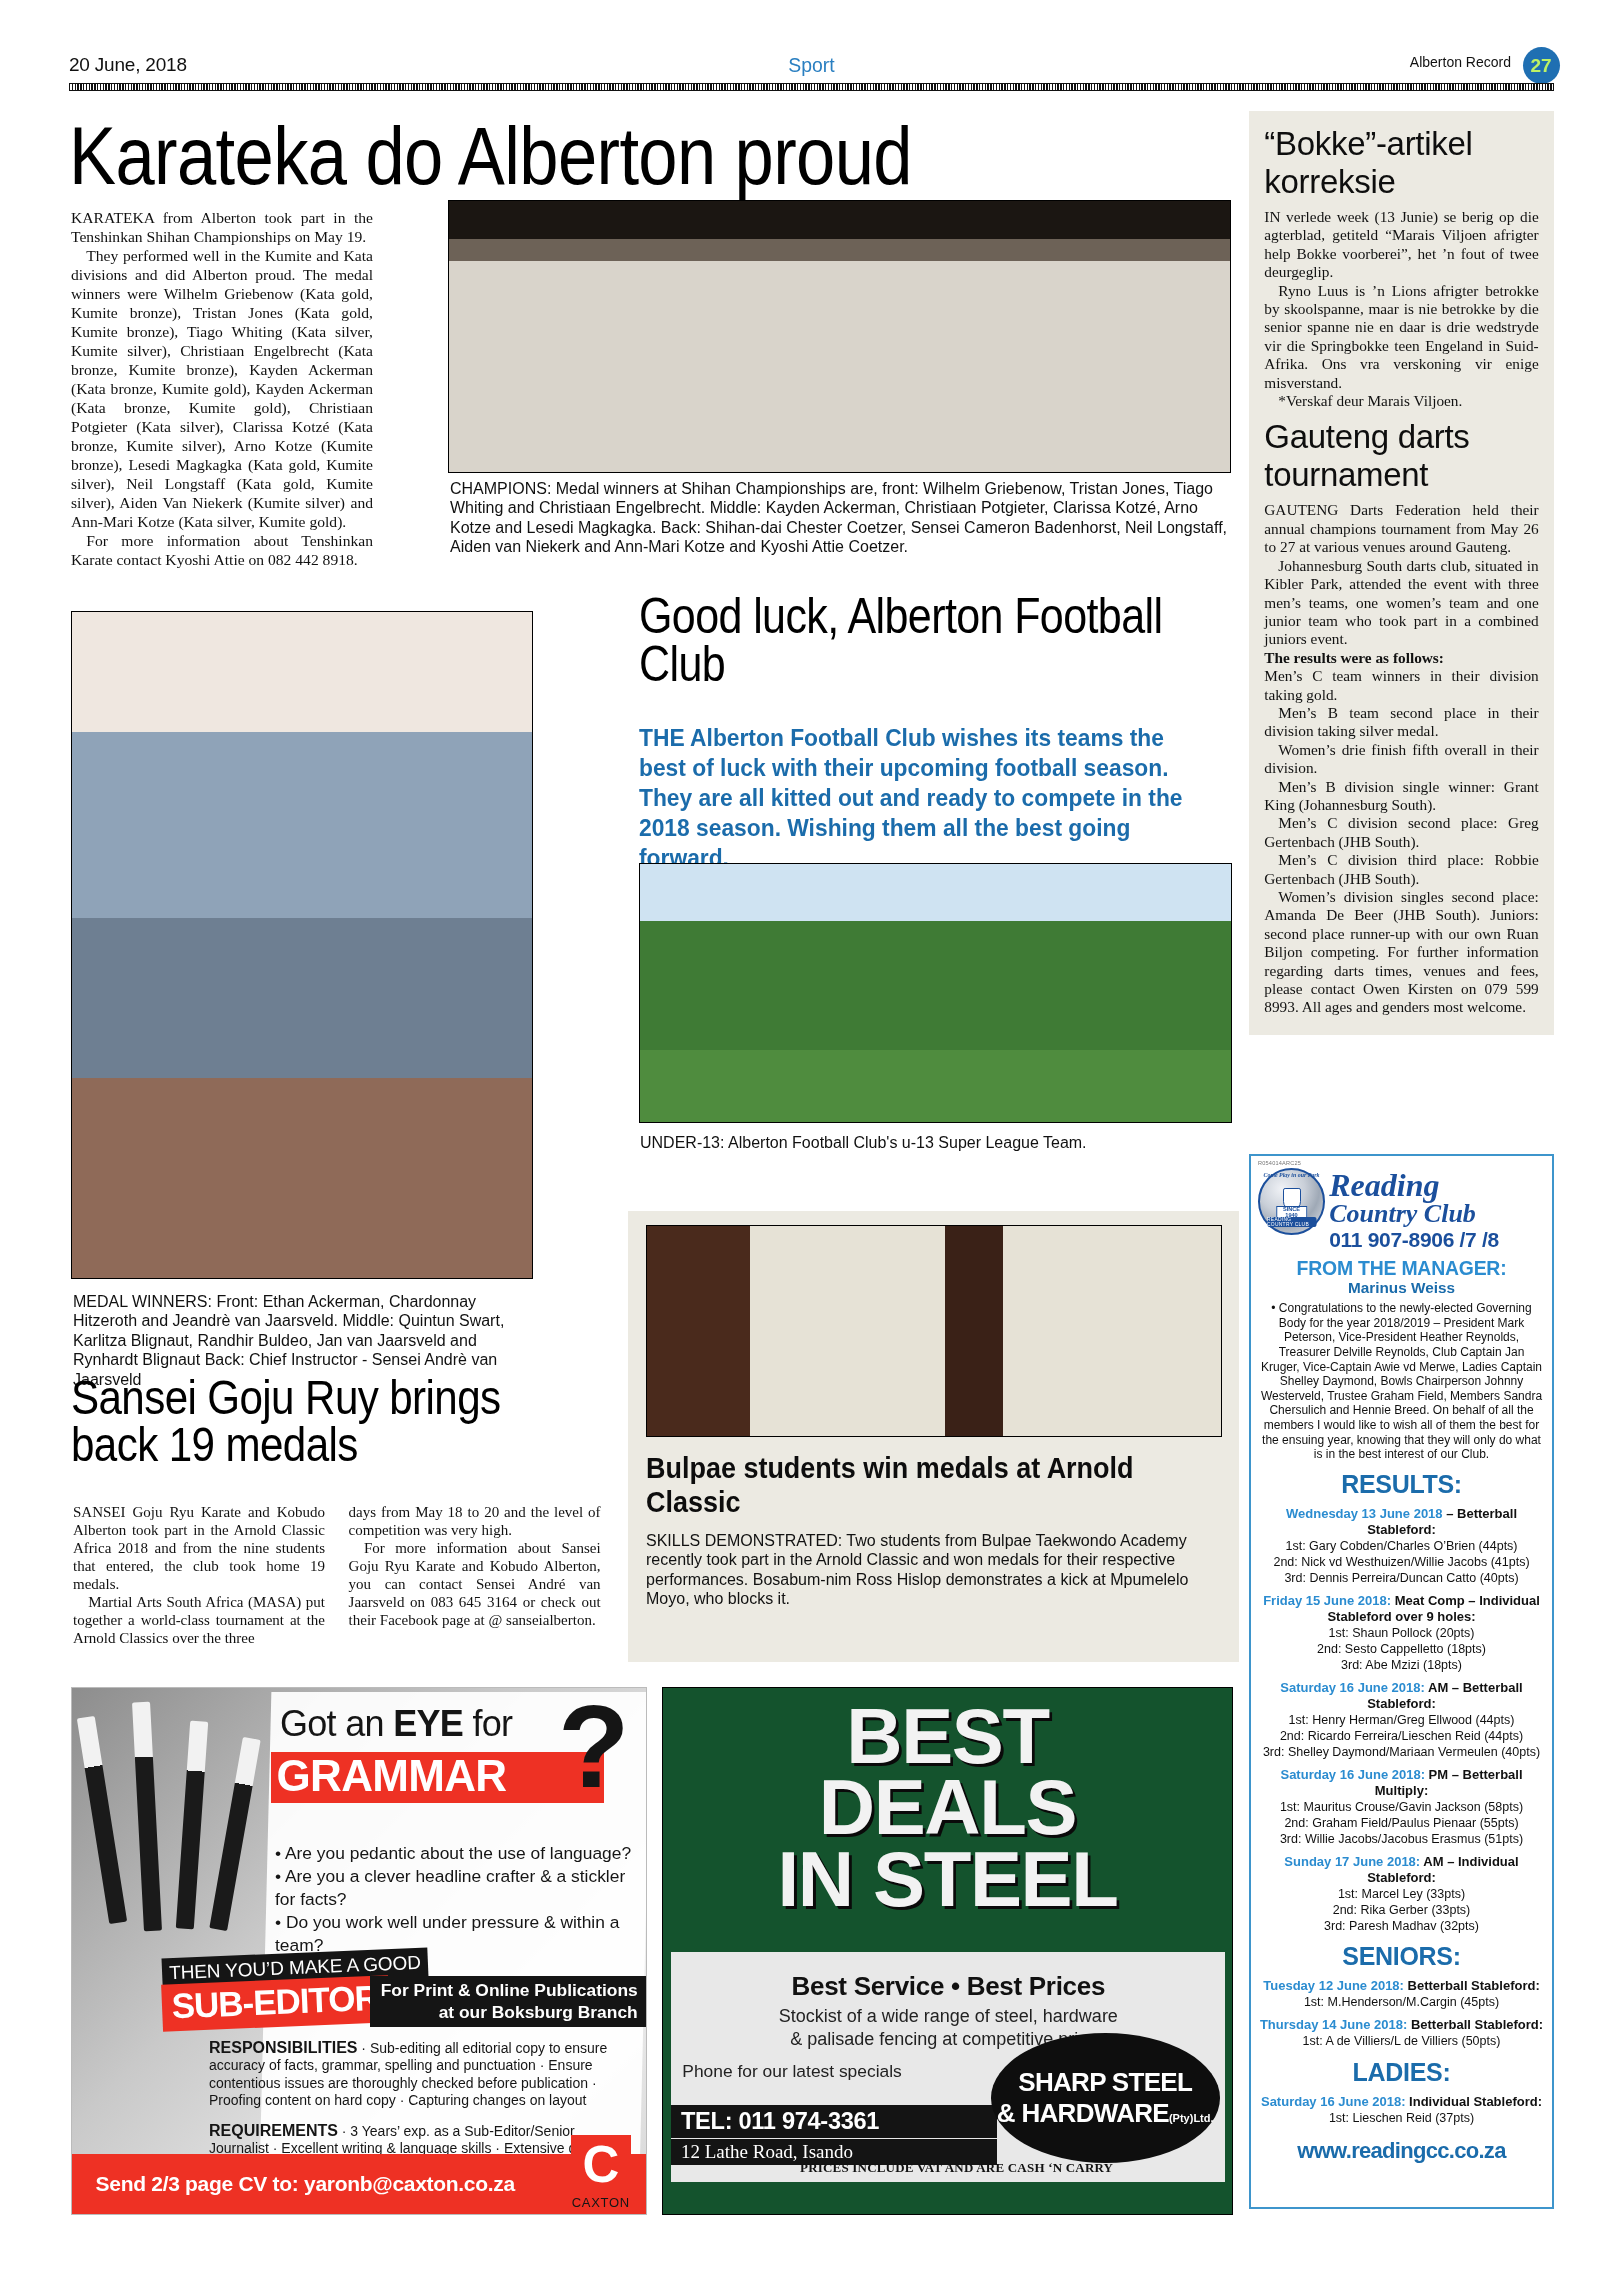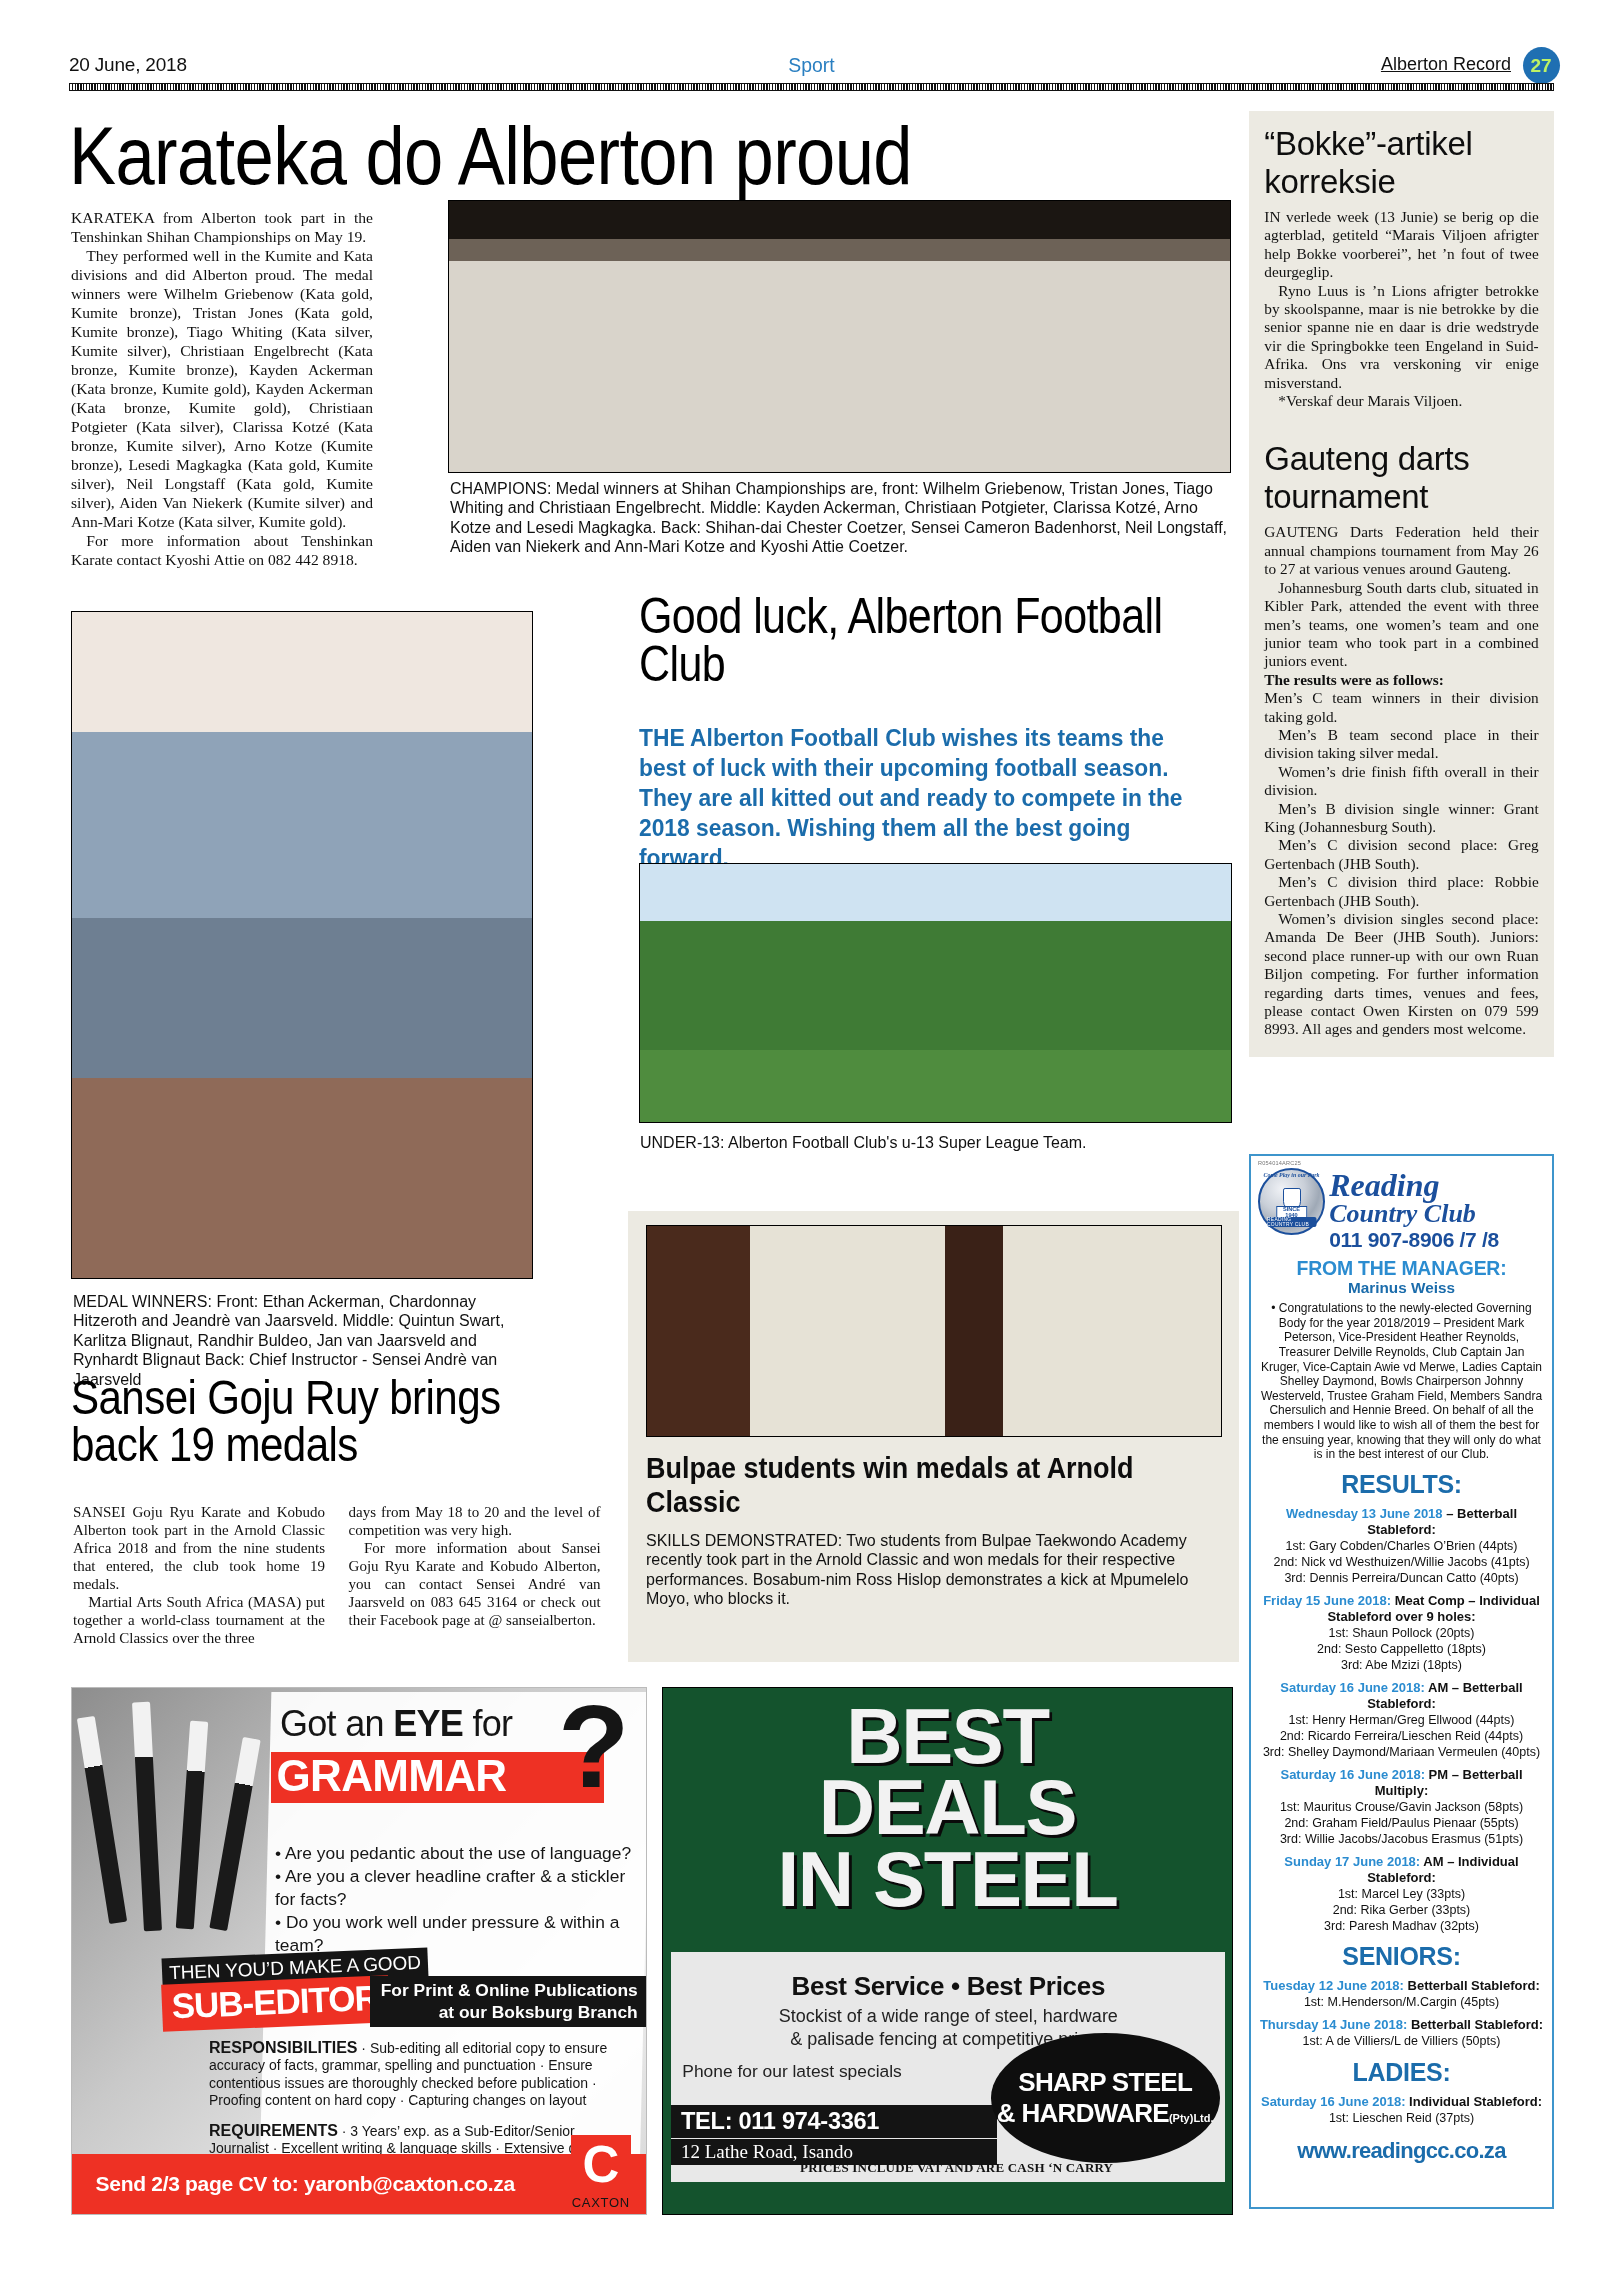--- a/index.html
+++ b/index.html
@@ -11,21 +11,21 @@
     overflow: hidden;
   }
   .page { position: absolute; inset: 0; padding: 0; }
 
   
   .masthead {
     position: absolute; left: 69px; top: 54px; width: 1485px; height: 43px;
   }
   .mh-date { position:absolute; left:0; top:0; font-size:19px; color:#111; font-family:"Liberation Sans", sans-serif; letter-spacing:-0.2px;}
   .mh-sport { position:absolute; left:50%; transform:translateX(-50%); top:0; font-size:19.4px; color:#2a7fc1; font-family:"Liberation Sans", sans-serif;}
-  .mh-title { position:absolute; right:43px; top:0; font-size:18px; color:#111; font-family:"Liberation Sans", sans-serif;text-decoration:underline;}
+  .mh-title { position:absolute; right:43px; top:0; font-size:14px; color:#111; font-family:"Liberation Sans", sans-serif;}
   .mh-pagenum {
     position:absolute; right:-5.6px; top:-7px; width:37px; height:37px; border-radius:50%;
     background:#1f6fb2; color:#bef264; font-family:"Liberation Sans", sans-serif; font-weight:bold;
     font-size:19px; display:flex; align-items:center; justify-content:center;
   }
   .mh-rule {
     position:absolute; left:0; top:29px; width:1485px; height:8.3px;
     background:repeating-linear-gradient(to right,#111 0 1.4px,#fff 1.4px 2.8px);
     border-top:0.7px solid #111; border-bottom:0.7px solid #111;
   }
@@ -257,21 +257,21 @@
 
   <div class="side">
     <div class="side-panel">
       <div class="side-hl">“Bokke”-artikel korreksie</div>
       <div class="side-body">
         <p class="first">IN verlede week (13 Junie) se berig op die agterblad, getiteld “Marais Viljoen afrigter help Bokke voorberei”, het ’n fout of twee deurgeglip.</p>
         <p>Ryno Luus is ’n Lions afrigter betrokke by skoolspanne, maar is nie betrokke by die senior spanne nie en daar is drie wedstryde vir die Springbokke teen Engeland in Suid-Afrika. Ons vra verskoning vir enige misverstand.</p>
         <p>*Verskaf deur Marais Viljoen.</p>
       </div>
 
-      <div class="side-hl" style="margin-top:30px;">Gauteng darts tournament</div>
+      <div class="side-hl" style="margin-top:8px;">Gauteng darts tournament</div>
       <div class="side-body">
         <p class="first">GAUTENG Darts Federation held their annual champions tournament from May 26 to 27 at various venues around Gauteng.</p>
         <p>Johannesburg South darts club, situated in Kibler Park, attended the event with three men’s teams, one women’s team and one junior team who took part in a combined juniors event.</p>
         <p class="bold">The results were as follows:</p>
         <p class="first">Men’s C team winners in their division taking gold.</p>
         <p>Men’s B team second place in their division taking silver medal.</p>
         <p>Women’s drie finish fifth overall in their division.</p>
         <p>Men’s B division single winner: Grant King (Johannesburg South).</p>
         <p>Men’s C division second place: Greg Gertenbach (JHB South).</p>
         <p>Men’s C division third place: Robbie Gertenbach (JHB South).</p>

